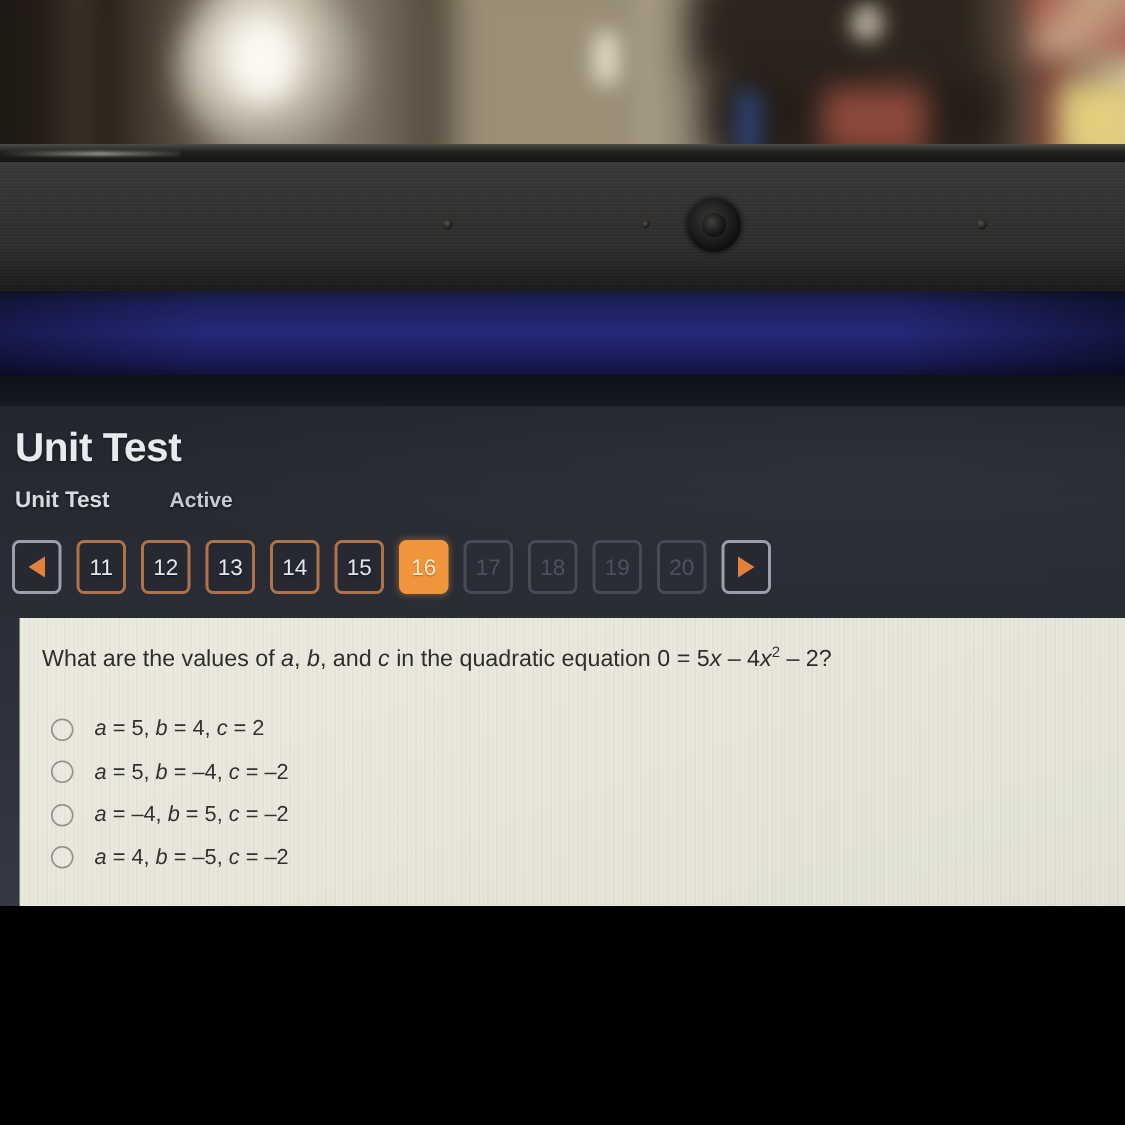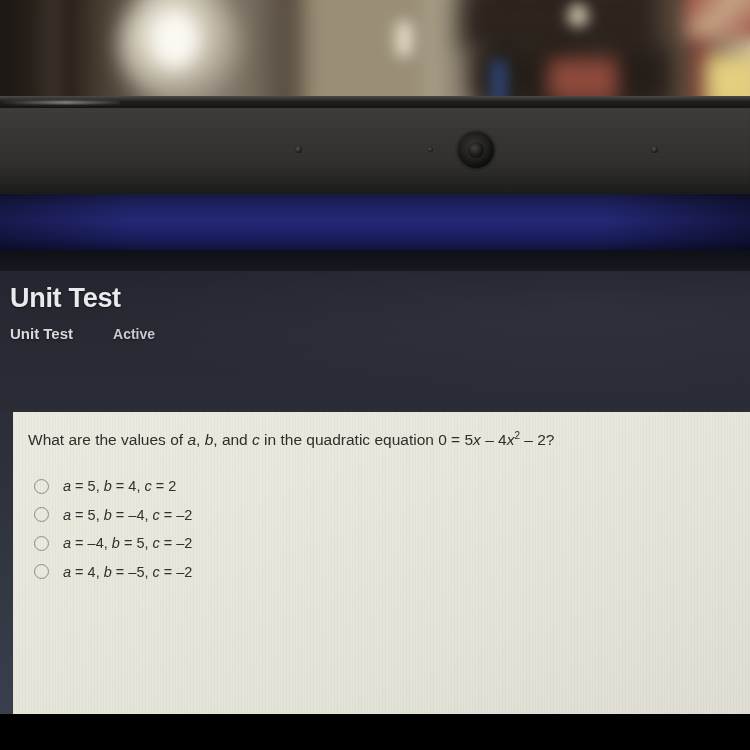--- a/index.html
+++ b/index.html
@@ -9,21 +9,21 @@
   }
   body {
     width: 750px;
     height: 750px;
     overflow: hidden;
     font-family: "Liberation Sans", sans-serif;
   }
   #screenshot {
     position: relative;
     width: 750px;
-    height: 714px;
+    height: 604px;
     overflow: hidden;
   }
 
   
   .room-photo {
     position: absolute;
     left: 0; top: 0;
     width: 750px; height: 104px;
     background:
       linear-gradient(90deg,
@@ -392,20 +392,41 @@
 
   <div class="app-header"></div>
 
   <div class="page-title">Unit Test</div>
 
   <div class="subrow">
     <span class="sub-label">Unit Test</span>
     <span class="sub-status">Active</span>
   </div>
 
+  <div class="pager">
+
+    <div class="pg pg-arrow">
+      <span class="tri tri-left"></span>
+    </div>
+
+    <div class="pg pg-num">11</div>
+    <div class="pg pg-num">12</div>
+    <div class="pg pg-num">13</div>
+    <div class="pg pg-num">14</div>
+    <div class="pg pg-num">15</div>
+    <div class="pg pg-active">16</div>
+    <div class="pg pg-disabled">17</div>
+    <div class="pg pg-disabled">18</div>
+    <div class="pg pg-disabled">19</div>
+    <div class="pg pg-disabled">20</div>
+
+    <div class="pg pg-arrow">
+      <span class="tri tri-right"></span>
+    </div>
+  </div>
 
   <div class="left-gutter"></div>
   <div class="panel">
 
     <div class="question"><span>What are the values of </span><i>a</i><span>, </span><i>b</i><span>, and </span><i>c</i><span> in the quadratic equation 0 = 5</span><i>x</i><span> – 4</span><i>x</i><sup>2</sup><span> – 2?</span></div>
 
     <div class="options">
 
       <div class="opt">
         <span class="radio"></span>

